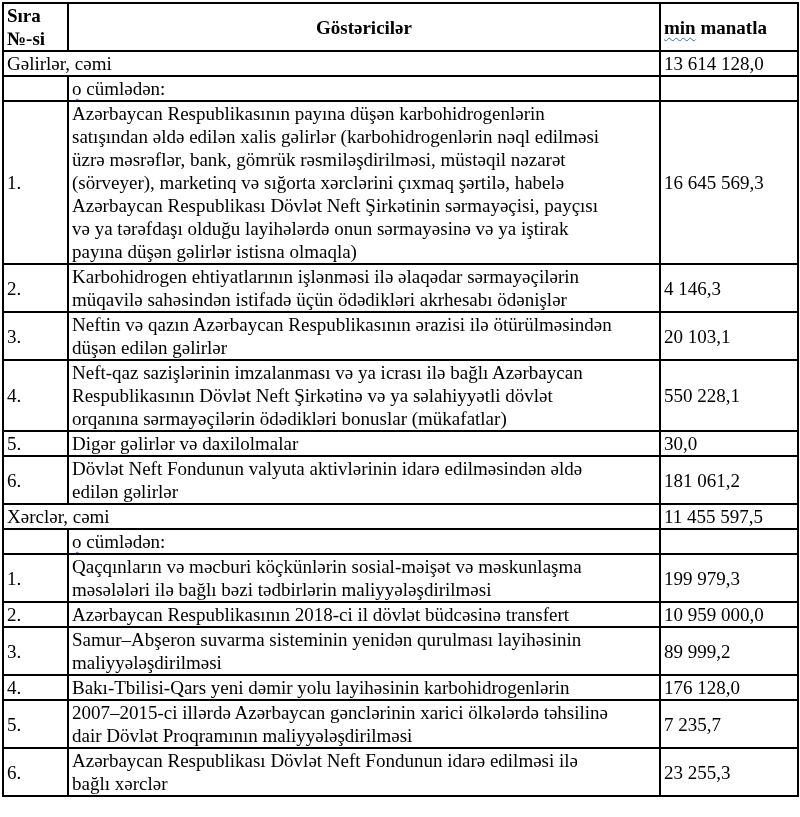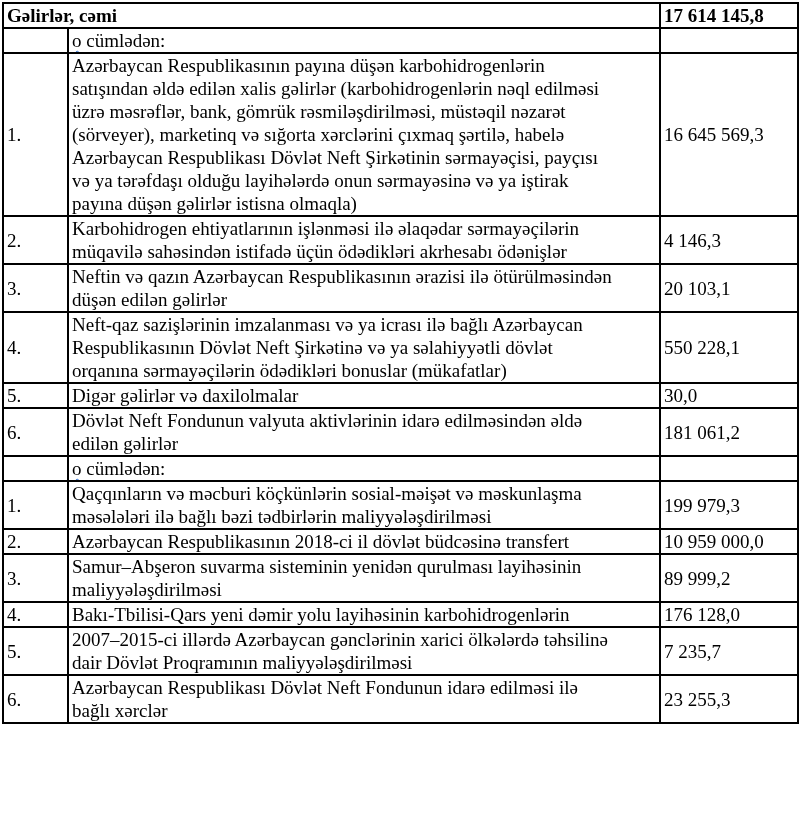--- a/index.html
+++ b/index.html
@@ -33,21 +33,21 @@
 
   td.num  { padding-left: 4px; vertical-align: middle; }
   td.desc { padding-left: 5px; white-space: pre-line; }
   td.val  { padding-left: 4px; }
 
   tr.header-row td { font-weight: bold; }
   td.hdr-sira { vertical-align: middle; padding-left: 4px; }
   td.hdr-gost { text-align: center; }
   td.hdr-unit { padding-left: 4px; }
 
-  tr.total-bold td { font-weight: bold; }
+  tr.total-bold td { font-weight: normal; }
 
   td.section-label { padding-left: 5px; }
 
   .squiggle {
     text-decoration: underline;
     text-decoration-style: wavy;
     text-decoration-color: #2e6fd0;
     text-decoration-thickness: 1px;
     text-underline-offset: 3px;
   }
@@ -57,24 +57,35 @@
 
 <div class="page">
 <table class="budget">
   <colgroup>
     <col class="c1">
         <col class="c2">
         <col class="c3">
   </colgroup>
 
   <tbody>
+        <tr class="header-row">
+    <td class="hdr-sira">
+      <div>Sıra</div>
+      <div>№-si</div>
+    </td>
+    <td class="hdr-gost">Göstəricilər</td>
+    <td class="hdr-unit">
+      <span class="squiggle">min</span>
+      <span>manatla</span>
+    </td>
+  </tr>
 
   <tr class="total-bold">
     <td class="section-label" colspan="2">Gəlirlər, cəmi</td>
-    <td class="val">17 614 145,8</td>
+    <td class="val">13 614 128,0</td>
   </tr>
 
   <tr>
     <td class="num"></td>
     <td class="desc"><span class="squiggle">o</span> <span>cümlədən:</span></td>
     <td class="val"></td>
   </tr>
 
   <tr>
     <td class="num">1.</td>
@@ -111,20 +122,24 @@
     <td class="desc">Digər gəlirlər və daxilolmalar</td>
     <td class="val">30,0</td>
   </tr>
   <tr>
     <td class="num">6.</td>
     <td class="desc">Dövlət Neft Fondunun valyuta aktivlərinin idarə edilməsindən əldə
 edilən gəlirlər</td>
     <td class="val">181 061,2</td>
   </tr>
 
+  <tr>
+    <td class="section-label" colspan="2">Xərclər, cəmi</td>
+    <td class="val">11 455 597,5</td>
+  </tr>
 
   <tr>
     <td class="num"></td>
     <td class="desc"><span class="squiggle">o</span> <span>cümlədən:</span></td>
     <td class="val"></td>
   </tr>
 
   <tr>
     <td class="num">1.</td>
     <td class="desc">Qaçqınların və məcburi köçkünlərin sosial-məişət və məskunlaşma

